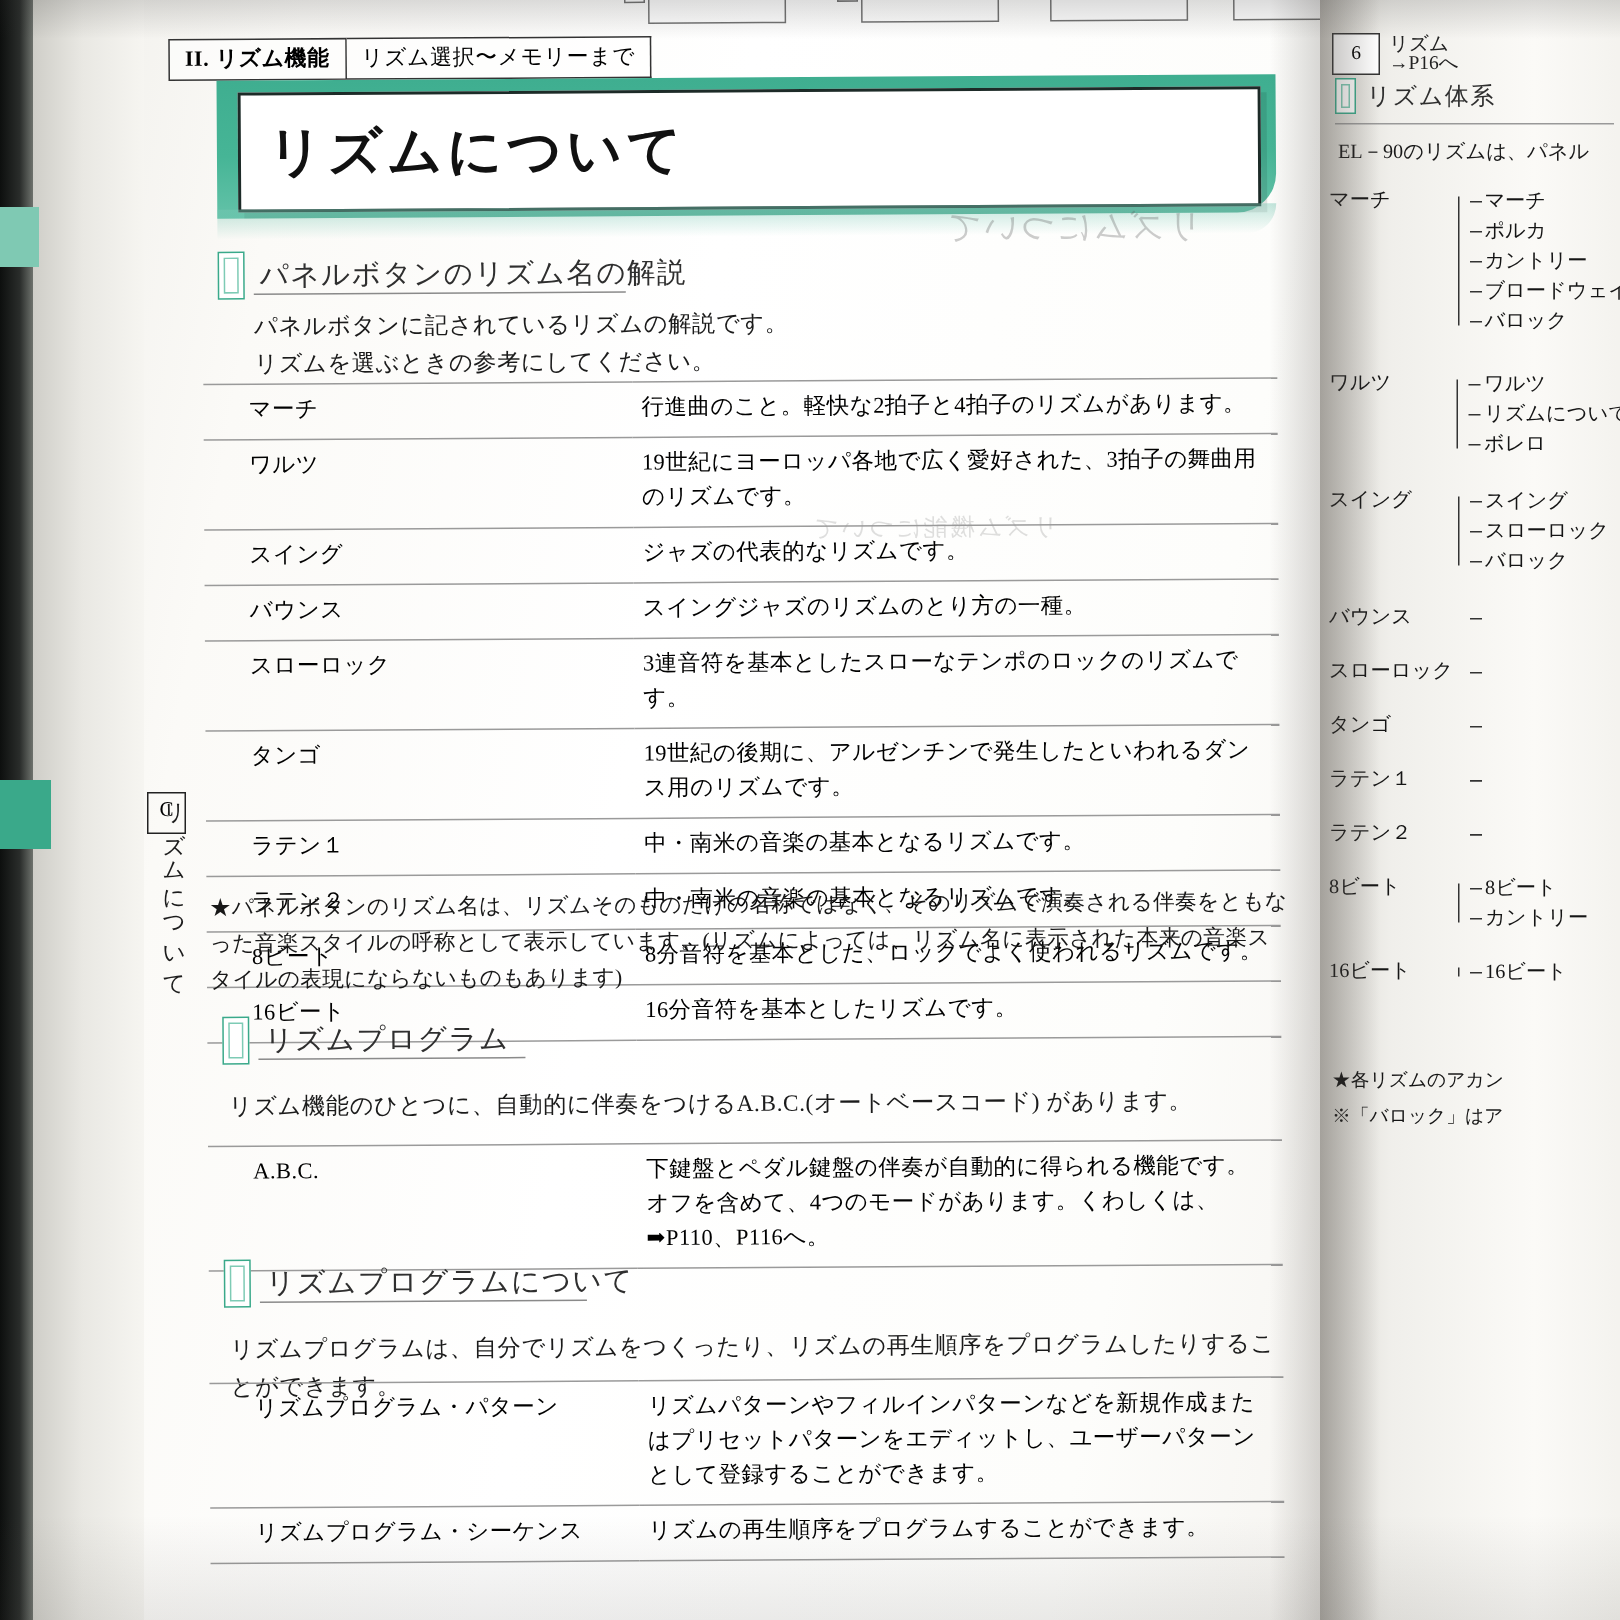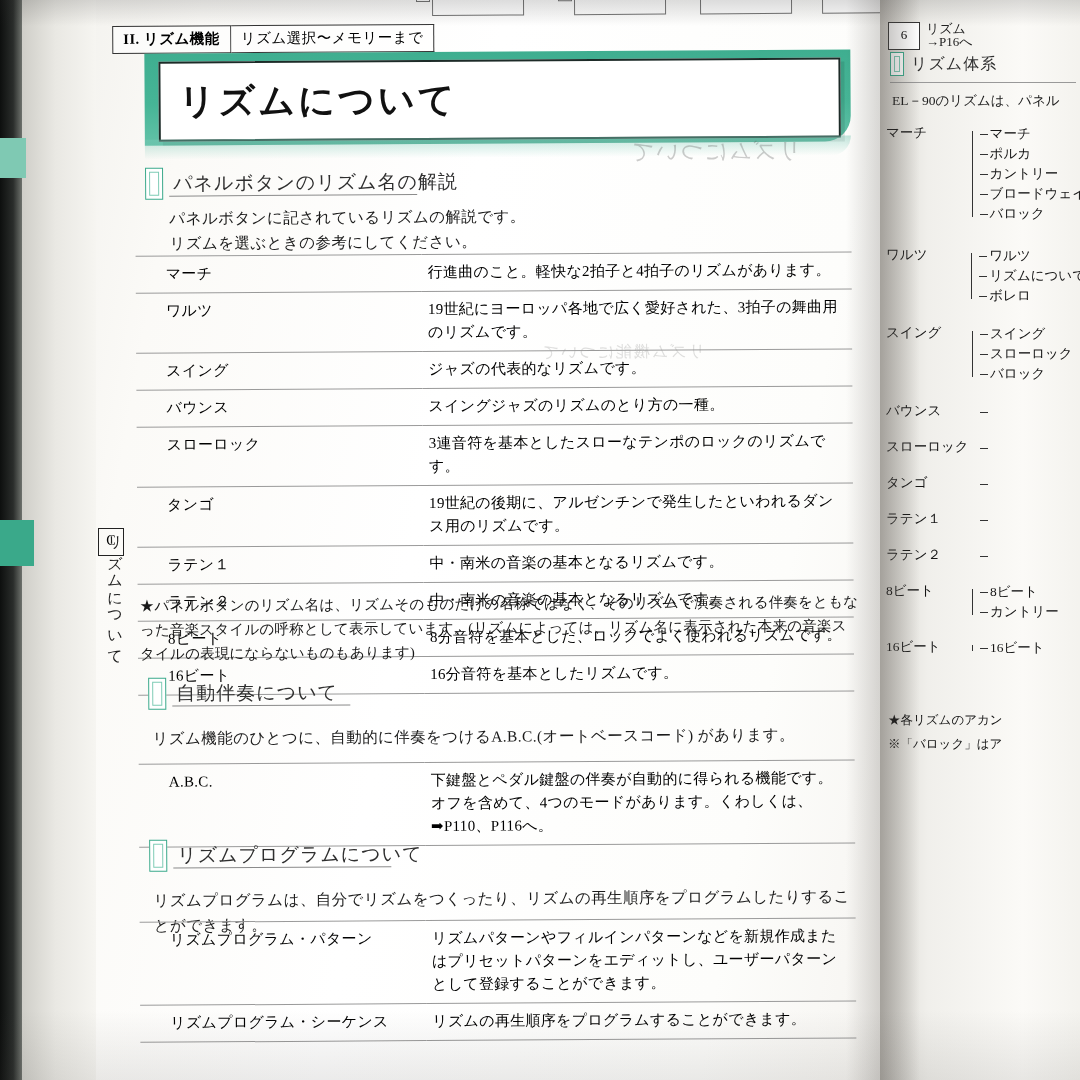--- a/index.html
+++ b/index.html
@@ -428,21 +428,21 @@
         <td class="term">16ビート</td>
         <td class="desc">16分音符を基本としたリズムです。</td>
       </tr>
     </tbody>
       </table>
 
     <div class="note" style="left:28px; top:594px;">★パネルボタンのリズム名は、リズムそのものだけの名称ではなく、そのリズムで演奏される伴奏をともなった音楽スタイルの呼称として表示しています。(リズムによっては、リズム名に表示された本来の音楽スタイルの表現にならないものもあります)</div>
 
     <div class="sec-head" style="left:36px; top:678px;">
       <div class="sec-mark"></div>
-      <div class="sec-title">自動伴奏について</div>
+      <div class="sec-title">リズムプログラム</div>
     </div>
     <div class="sec-underline" style="left:60px; top:706px; width:178px;"></div>
 
     <div class="para" style="left:40px; top:726px; width:680px;">リズム機能のひとつに、自動的に伴奏をつけるA.B.C.(オートベースコード) があります。</div>
 
     <table class="deftable" style="left:26px; top:764px;">
       <tbody>
           <tr>
         <td class="term">A.B.C.</td>
         <td class="desc" style="white-space:pre-line;">下鍵盤とペダル鍵盤の伴奏が自動的に得られる機能です。

